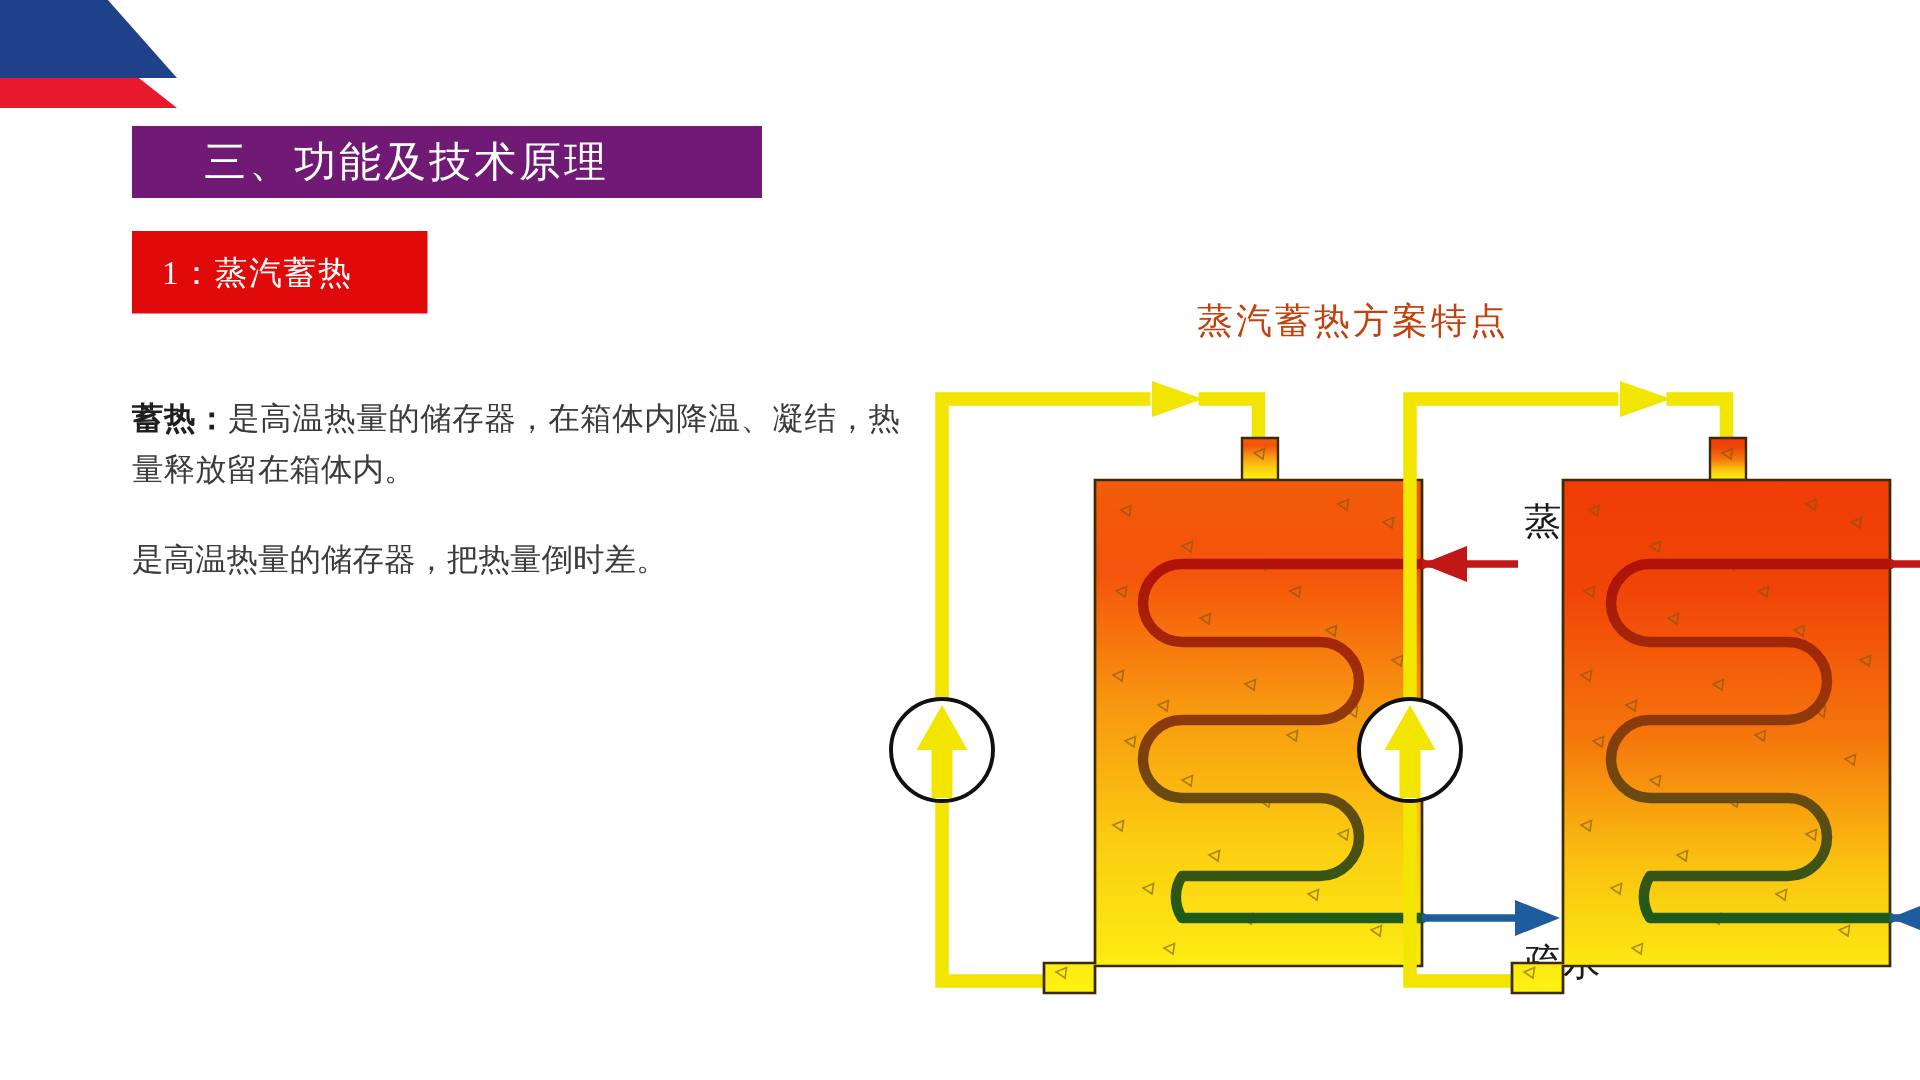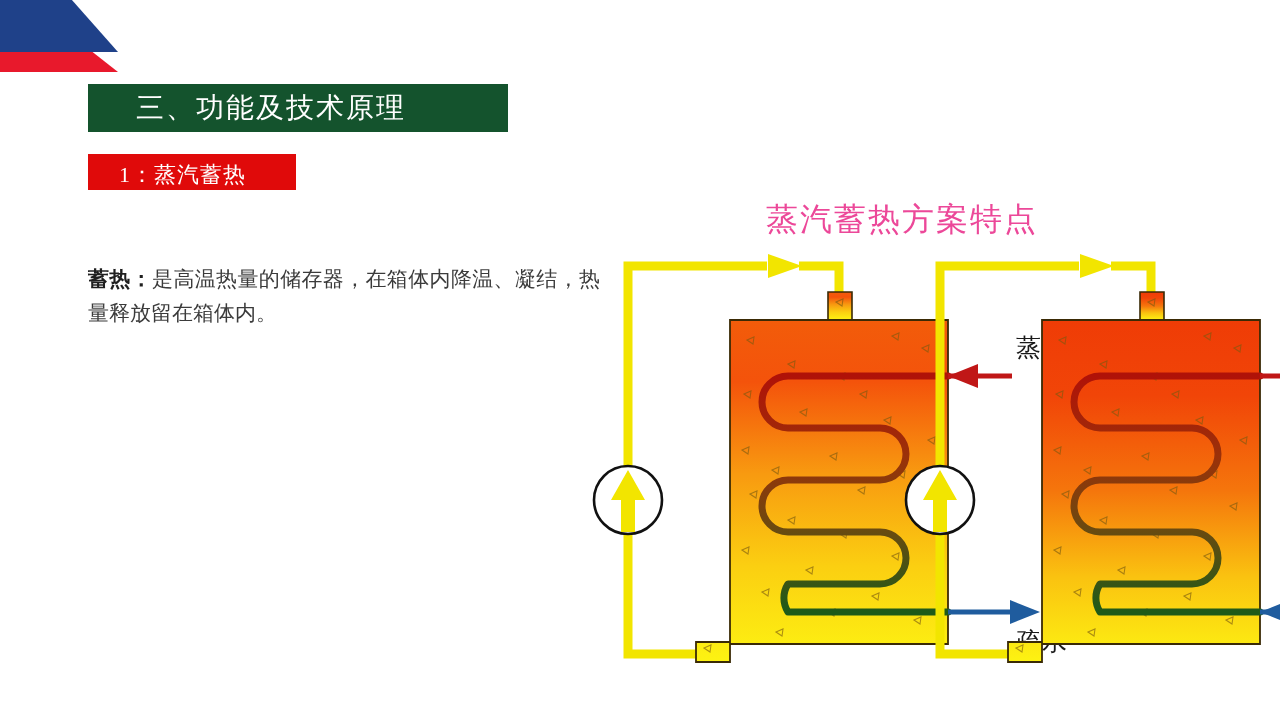--- a/index.html
+++ b/index.html
@@ -24,43 +24,42 @@
     height: 130px;
   }
 
   
   #section-banner {
     position: absolute;
     left: 88px;
     top: 84px;
     width: 420px;
     height: 48px;
-    background: #14532d;
+    background: #701a75;
     display: flex;
     align-items: center;
   }
   #section-banner .banner-text {
     color: #ffffff;
     font-size: 28px;
     letter-spacing: 2px;
     padding-left: 48px;
     font-family: "Liberation Serif", "DejaVu Serif", serif;
   }
 
   
   #subsection-tag {
     position: absolute;
     left: 88px;
     top: 154px;
     width: 197px;
-    height: 36px;
+    height: 55px;
     background: #e00a0a;
     display: flex;
-    align-items: flex-end;
-    padding-left: 11px;
+    align-items: center;
   }
   #subsection-tag .tag-text {
     color: #ffffff;
     font-size: 22px;
     padding-left: 20px;
     letter-spacing: 1px;
     font-family: "Liberation Serif", "DejaVu Serif", serif;
   }
 
   
@@ -94,22 +93,22 @@
     top: 188px;
     width: 688px;
     height: 485px;
   }
   #diagram-title {
     position: absolute;
     left: 0;
     top: 10px;
     width: 620px;
     text-align: center;
-    font-size: 32px;
-    color: #ec4899;
+    font-size: 24px;
+    color: #c2410c;
     letter-spacing: 2px;
     font-family: "Liberation Serif", "DejaVu Serif", serif;
   }
   #diagram-svg {
     position: absolute;
     left: 0;
     top: 56px;
   }
   .cap-label {
     font-family: "Liberation Serif", "DejaVu Serif", serif;
@@ -136,20 +135,23 @@
   <span class="banner-text">三、功能及技术原理</span>
 </div>
 
 <div id="subsection-tag">
   <span class="tag-text">1：蒸汽蓄热</span>
 </div>
 
 <div id="body-copy">
   <p class="para">
     <span class="lead">蓄热：</span><span>是高温热量的储存器，在箱体内降温、凝结，热量释放留在箱体内。</span>
+  </p>
+  <p class="para">
+    <span class="lead"></span><span>是高温热量的储存器，把热量倒时差。</span>
   </p>
 </div>
 
 <div id="diagram-panel">
 
   <div id="diagram-title">蒸汽蓄热方案特点</div>
 
   <svg id="diagram-svg" width="688" height="420" viewBox="0 0 688 420">
     <defs>
 

